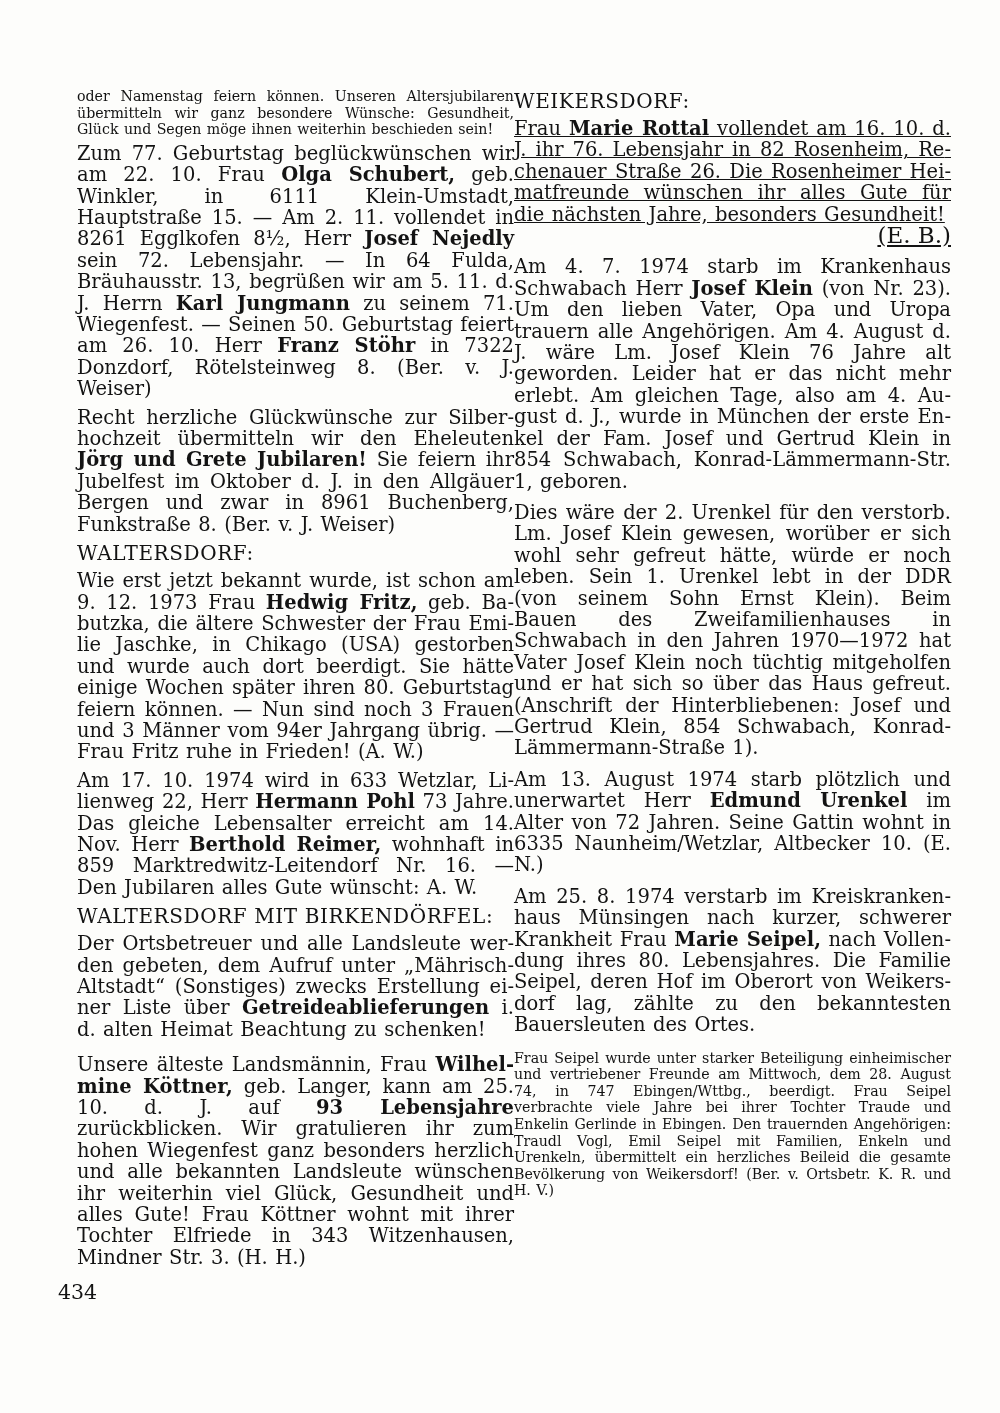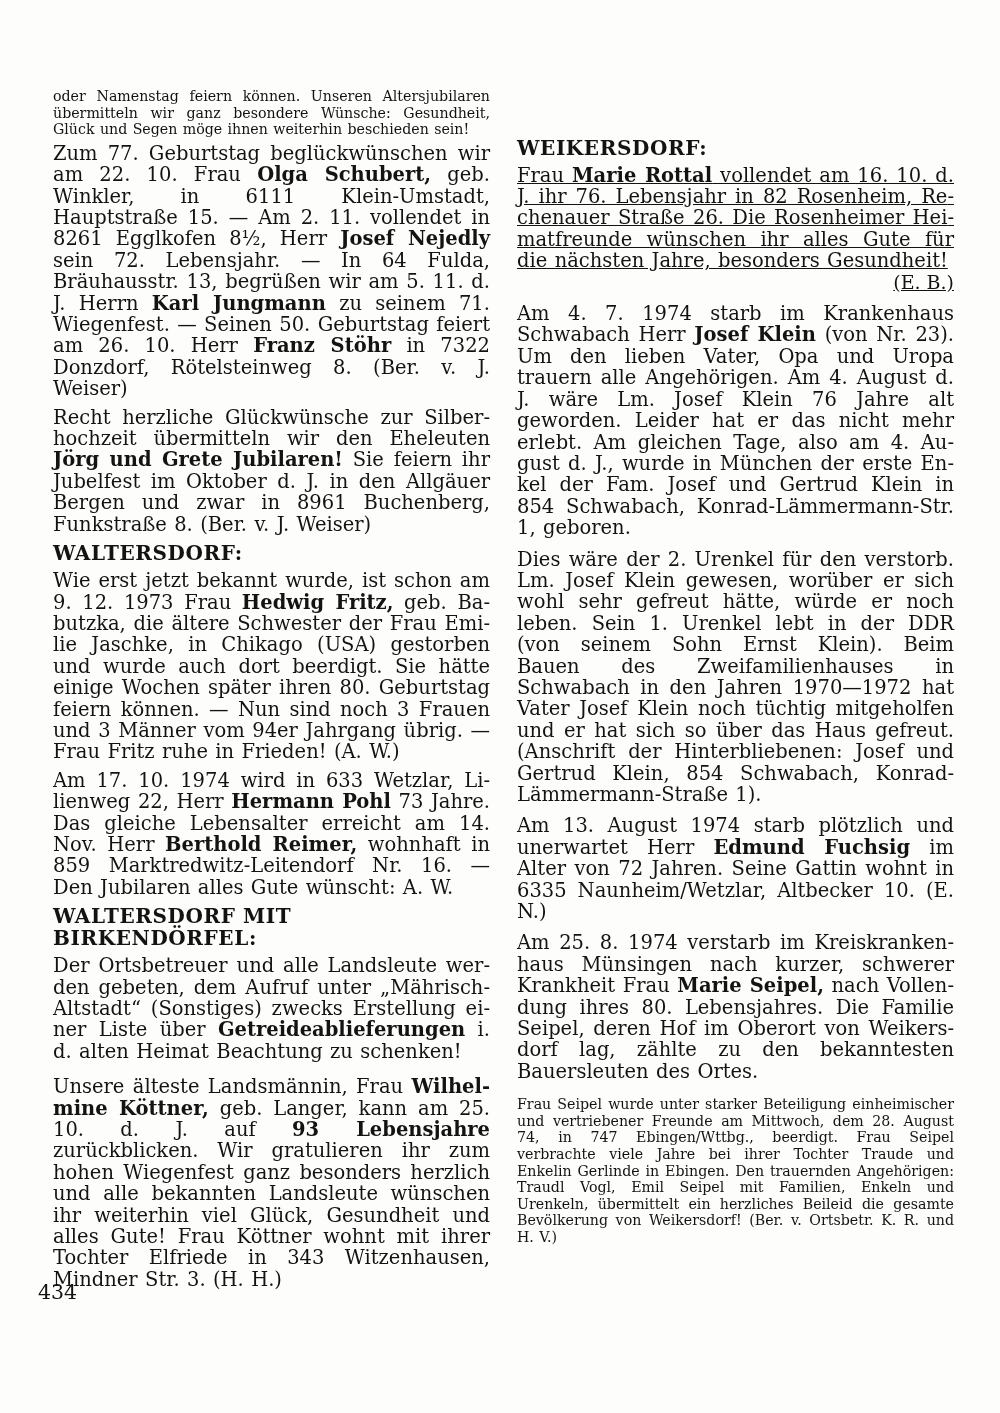--- a/index.html
+++ b/index.html
@@ -11,22 +11,22 @@
     width: 1000px; height: 1413px;
     background: #fdfdfb;
     color: #131313;
     position: relative;
     font-family: "DejaVu Serif", "Liberation Serif", serif;
     padding: 88px 46px 0 53px;
     overflow: hidden;
   }
   .columns {
     display: flex;
-    gap: 27px;
-    align-items: center;
+    align-items: flex-start;
+    margin-left: 24px;
   }
   .col { width: 437px; flex: 0 0 437px; }
   .col p {
     margin: 0 0 7px 0;
     font-size: 19.5px;
     line-height: 21.4px;
     text-align: justify;
     word-spacing: 0.06em;
     hyphens: manual;
     -webkit-hyphens: manual;
@@ -35,35 +35,35 @@
   .col p.small {
     font-size: 14.2px;
     line-height: 16.6px;
     margin-bottom: 5px;
   }
   .pblock { margin: 0 0 7px 0; }
   .col-right .pblock { margin-bottom: 10px; text-decoration: underline; }
   .pblock p { margin-bottom: 0 !important; }
   .credit {
     text-align: right;
-    font-size: 19px;
+    font-size: 23px;
     line-height: 21.4px;
   }
   .mb-lg { margin-bottom: 14px !important; }
   h2 {
     font-size: 20px;
     line-height: 22px;
-    font-weight: bold;
+    font-weight: normal;
     letter-spacing: 0.6px;
     margin: 2px 0 6px 0;
   }
   b { font-weight: bold; }
   .page-number {
     position: absolute;
-    left: 38px;
+    left: 58px;
     top: 1280px;
     font-size: 20.5px;
   }
 </style>
 </head>
 <body>
 
 <div class="page">
   <div class="columns">
 
@@ -95,21 +95,21 @@
 
       <div class="pblock">
         <p>Frau <b>Marie Rottal</b> vollendet am 16. 10. d. J. ihr 76. Lebensjahr in 82 Rosenheim, Re­chenauer Straße 26. Die Rosenheimer Hei­matfreunde wünschen ihr alles Gute für die nächsten Jahre, besonders Gesundheit!</p>
         <div class="credit">(E. B.)</div>
       </div>
 
       <p>Am 4. 7. 1974 starb im Krankenhaus Schwabach Herr <b>Josef Klein</b> (von Nr. 23). Um den lieben Vater, Opa und Uropa trauern alle Angehörigen. Am 4. August d. J. wäre Lm. Josef Klein 76 Jahre alt geworden. Leider hat er das nicht mehr erlebt. Am gleichen Tage, also am 4. Au­gust d. J., wurde in München der erste En­kel der Fam. Josef und Gertrud Klein in 854 Schwabach, Konrad-Lämmermann-Str. 1, geboren.</p>
 
       <p>Dies wäre der 2. Urenkel für den verstorb. Lm. Josef Klein gewesen, worüber er sich wohl sehr gefreut hätte, würde er noch leben. Sein 1. Urenkel lebt in der DDR (von seinem Sohn Ernst Klein). Beim Bauen des Zweifamilienhauses in Schwabach in den Jahren 1970—1972 hat Vater Josef Klein noch tüchtig mitgeholfen und er hat sich so über das Haus gefreut. (Anschrift der Hinterbliebenen: Josef und Gertrud Klein, 854 Schwabach, Konrad-Lämmer­mann-Straße 1).</p>
 
-      <p>Am 13. August 1974 starb plötzlich und un­erwartet Herr <b>Edmund Fuchsig</b> im Alter von 72 Jahren. Seine Gattin wohnt in 6335 Naunheim/Wetzlar, Altbecker 10. (E. N.)</p>
+      <p>Am 13. August 1974 starb plötzlich und un­erwartet Herr <b>Edmund Urenkel</b> im Alter von 72 Jahren. Seine Gattin wohnt in 6335 Naunheim/Wetzlar, Altbecker 10. (E. N.)</p>
 
       <p class="mb-lg">Am 25. 8. 1974 verstarb im Kreiskranken­haus Münsingen nach kurzer, schwerer Krankheit Frau <b>Marie Seipel,</b> nach Vollen­dung ihres 80. Lebensjahres. Die Familie Seipel, deren Hof im Oberort von Weikers­dorf lag, zählte zu den bekanntesten Bauersleuten des Ortes.</p>
 
       <p class="small">Frau Seipel wurde unter starker Beteiligung einhei­mischer und vertriebener Freunde am Mittwoch, dem 28. August 74, in 747 Ebingen/Wttbg., beerdigt. Frau Seipel verbrachte viele Jahre bei ihrer Tochter Traude und Enkelin Gerlinde in Ebingen. Den trauernden Angehörigen: Traudl Vogl, Emil Seipel mit Familien, Enkeln und Urenkeln, übermittelt ein herzliches Bei­leid die gesamte Bevölkerung von Weikersdorf! (Ber. v. Ortsbetr. K. R. und H. V.)</p>
     </div>
 
   </div>
 
   <div class="page-number">434</div>
 </div>

